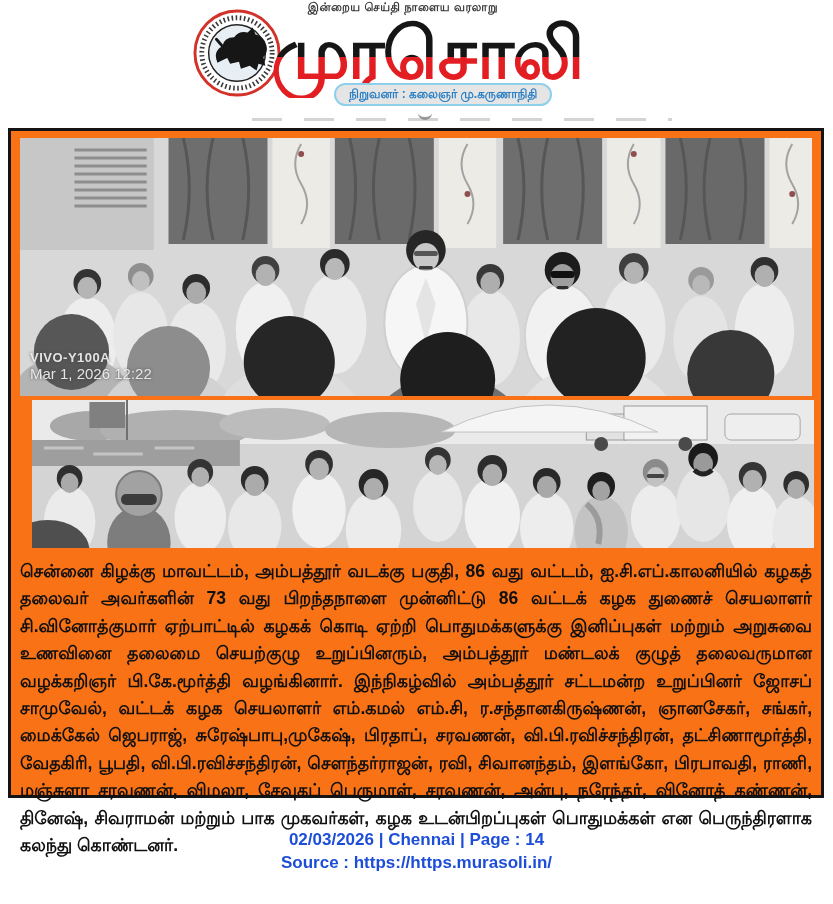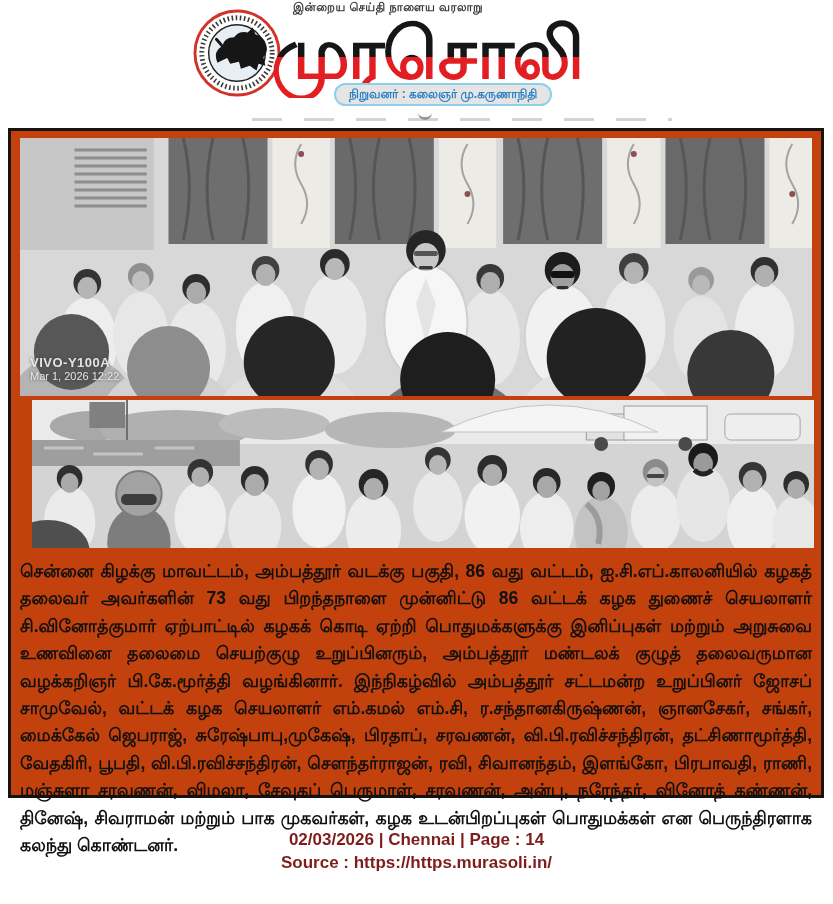--- a/index.html
+++ b/index.html
@@ -2,21 +2,21 @@
 <html><head>
 <meta charset="utf-8">
 <style>
   * { margin:0; padding:0; box-sizing:border-box; }
   html,body { background:#ffffff; }
   body { width:833px; height:904px; position:relative; overflow:hidden;
          font-family:"Liberation Sans", sans-serif; }
 
   
   .masthead { position:absolute; left:0; top:0; width:833px; height:126px; }
-  .tagline { position:absolute; left:278px; top:1px; width:220px; text-align:center;
+  .tagline { position:absolute; left:278px; top:1px; width:220px; text-align:right;
              font-size:11.5px; font-weight:bold; color:#3a3a3a; letter-spacing:.5px; }
   .emblem { position:absolute; left:193px; top:9px; width:88px; height:88px; }
   .m-title { position:absolute; left:271px; top:10px; font-size:71px; line-height:88px;
              font-weight:bold; letter-spacing:-2px;
              background:linear-gradient(180deg,#161616 0 53%, #e31e22 53% 100%);
              -webkit-background-clip:text; background-clip:text;
              -webkit-text-fill-color:transparent; color:#e31e22;
              white-space:nowrap; }
   .founder { position:absolute; left:334px; top:83px; border:2px solid #8ed0ec;
              border-radius:999px; padding:2px 13px; background:#e5e5e5;
@@ -33,37 +33,37 @@
 
   
   .remnant { position:absolute; left:252px; top:118px; width:420px; height:3px;
              background:repeating-linear-gradient(90deg,#c9c9c9 0 30px, transparent 30px 52px);
              opacity:.8; }
   .remnant-mark { position:absolute; left:418px; top:112px; width:14px; height:8px;
              border-bottom:3px solid #8a8a8a; border-radius:0 0 7px 7px; opacity:.85; }
 
   
   .frame { position:absolute; left:8px; top:128px; width:816px; height:670px;
-           border:3px solid #141414; background:#c2410c; }
+           border:3px solid #141414; background:#f97316; }
   .photo-top { position:relative; margin:7px 9px 0 9px; height:258px; overflow:hidden;
                background:#d8d8d8; }
   .photo-bottom { position:relative; margin:4px 7px 0 21px; height:148px; overflow:hidden;
                   background:#d4d4d4; }
   .photo-top svg, .photo-bottom svg { display:block; width:100%; height:100%; }
   .watermark { position:absolute; left:10px; bottom:14px; color:rgba(240,240,240,.92);
                text-shadow:0 0 3px rgba(60,60,60,.8); }
   .watermark .wm1 { font-size:13px; font-weight:bold; letter-spacing:.5px; }
-  .watermark .wm2 { font-size:11px; }
+  .watermark .wm2 { font-size:15px; }
 
   .article { margin:10px 9px 0 9px; font-size:17.5px; line-height:27.4px;
              text-align:justify; color:#101010; font-weight:600; }
 
   
   .footer { position:absolute; left:0; top:828px; width:833px; text-align:center;
-            color:#7f1d1d; font-weight:bold; font-size:17px; line-height:23px; }
+            color:#1d4ed8; font-weight:bold; font-size:17px; line-height:23px; }
 </style>
 </head>
 <body>
 
 <header class="masthead">
   <div class="tagline">இன்றைய செய்தி நாளைய வரலாறு</div>
 
   <svg class="emblem" viewBox="0 0 90 90">
     <circle cx="45" cy="45" r="43" fill="#ffffff" stroke="#d2322a" stroke-width="3"></circle>
     <circle cx="45" cy="45" r="36" fill="none" stroke="#3a3a3a" stroke-width="5" stroke-dasharray="1.6 2.6"></circle>

